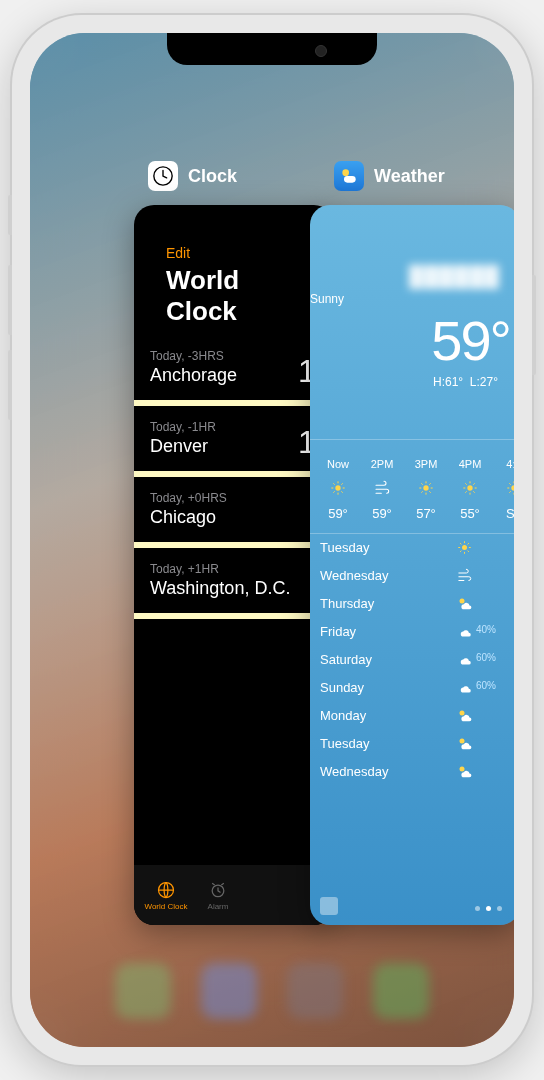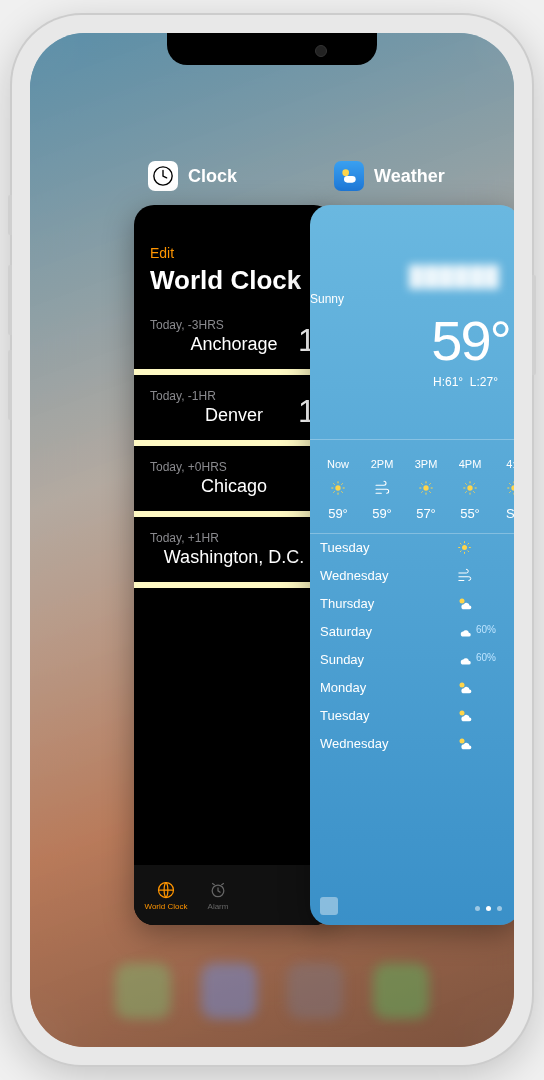--- a/index.html
+++ b/index.html
@@ -90,26 +90,26 @@
     color: #fff;
   }
   .card.weather {
     left: 280px;
     width: 210px;
     height: 720px;
     background: linear-gradient(#6ab8e0, #3a90c8);
     color: #fff;
   }
   
-  .clk-top { padding: 40px 16px 8px; }
+  .clk-top { padding: 40px 32px 8px; }
   .clk-edit { color:#ff9500; font-size:14px; font-weight:500;}
   .clk-title { font-size:26px; font-weight:700; margin-top:4px;}
   .clk-row { padding: 14px 16px; border-bottom:6px solid #fef9c3; position:relative;}
   .clk-offset { font-size:12px; color:#8a8a8e;}
-  .clk-city { font-size:18px; font-weight:400; margin-top:2px; white-space:nowrap;text-align:center;}
+  .clk-city { font-size:18px; font-weight:400; margin-top:2px; white-space:nowrap;}
   .clk-time { position:absolute; right:6px; top:18px; font-size:32px; font-weight:200; overflow:hidden; width:30px; text-align:left;}
   .clk-tabbar {
     position:absolute; bottom:0; left:0; right:0;
     height:60px; background:#111;
     display:flex; align-items:center;
     padding: 0 6px;
   }
   .clk-tab { flex:0 0 auto; width:52px; display:flex; flex-direction:column; align-items:center; gap:2px;}
   .clk-tab svg{width:20px;height:20px;}
   .clk-tab-label { font-size:8px; }
@@ -323,20 +323,29 @@
               <div class="w-day-name">Thursday</div>
               <div class="w-day-icon">
                 <svg viewBox="0 0 24 24">
                   <circle cx="8" cy="8" r="4" fill="#ffd54a"></circle>
                   <path d="M7 17a4 4 0 014-4 5 5 0 019 2 3 3 0 010 6H9a4 4 0 01-2-4z" fill="#fff"></path>
                 </svg>
               </div>
               <div class="w-day-pct"></div>
             </div>
             <div class="w-day">
+              <div class="w-day-name">Friday</div>
+              <div class="w-day-icon">
+                <svg viewBox="0 0 24 24">
+                  <path d="M6 16a4 4 0 014-4 5 5 0 019 2 3 3 0 010 6H8a4 4 0 01-2-4z" fill="#fff"></path>
+                </svg>
+              </div>
+              <div class="w-day-pct">40%</div>
+            </div>
+            <div class="w-day">
               <div class="w-day-name">Saturday</div>
               <div class="w-day-icon">
                 <svg viewBox="0 0 24 24">
                   <path d="M6 16a4 4 0 014-4 5 5 0 019 2 3 3 0 010 6H8a4 4 0 01-2-4z" fill="#fff"></path>
                 </svg>
               </div>
               <div class="w-day-pct">60%</div>
             </div>
             <div class="w-day">
               <div class="w-day-name">Sunday</div>

